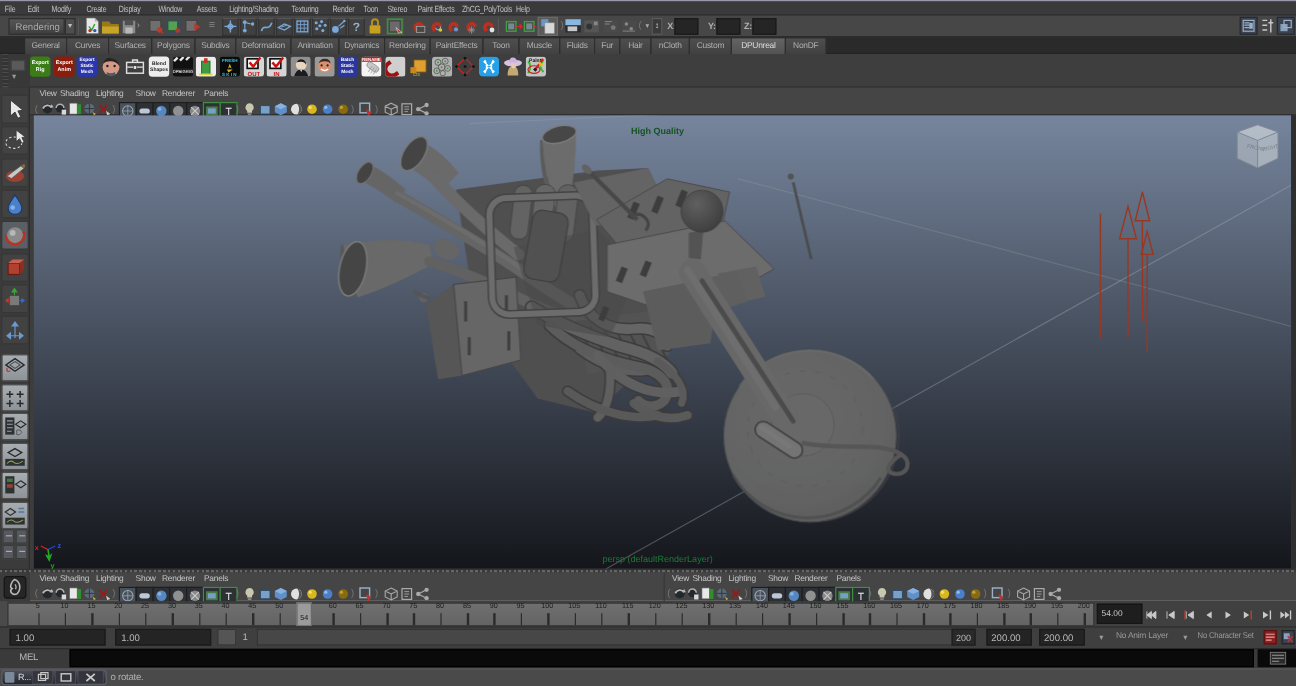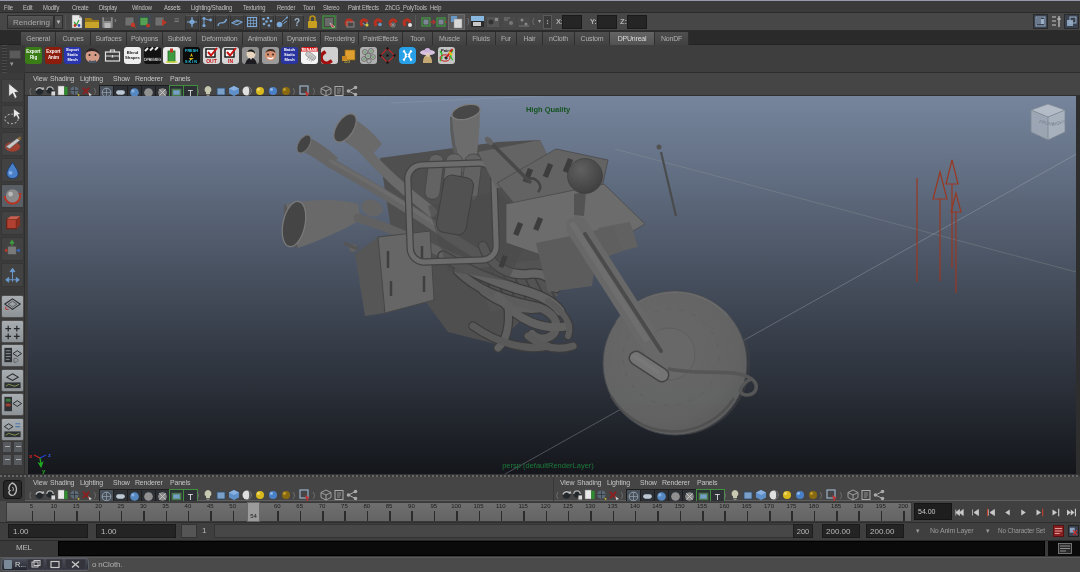--- a/index.html
+++ b/index.html
@@ -1105,13 +1105,13 @@
 <div style="left:15px;top:560px;font-size:7.5px;letter-spacing:-0.2px;color:#d8d8d8;font-weight:normal;white-space:nowrap;">R...</div>
 <svg style="left:27px;top:559px" width="60" height="11" viewBox="0 0 60 11">
       <rect x="0" y="0" width="17" height="11" fill="#34343c" stroke="#55555f" stroke-width="0.6"></rect>
       <rect x="5" y="3" width="6" height="5" fill="none" stroke="#c8c8c8" stroke-width="1"></rect>
       <rect x="7" y="1.5" width="6" height="5" fill="none" stroke="#c8c8c8" stroke-width="1"></rect>
       <rect x="19" y="0" width="17" height="11" fill="#34343c" stroke="#55555f" stroke-width="0.6"></rect>
       <rect x="24" y="2.5" width="8" height="6" fill="none" stroke="#c8c8c8" stroke-width="1.2"></rect>
       <rect x="38" y="0" width="21" height="11" fill="#34343c" stroke="#55555f" stroke-width="0.6"></rect>
       <path d="M45 2.5 L52 8.5 M52 2.5 L45 8.5" stroke="#c8c8c8" stroke-width="1.4"></path>
     </svg>
-<div style="left:92px;top:560px;font-size:8px;letter-spacing:-0.2px;color:#b0b0b0;font-weight:normal;white-space:nowrap;">o nCloth.</div>
+<div style="left:92px;top:560px;font-size:8px;letter-spacing:-0.2px;color:#b0b0b0;font-weight:normal;white-space:nowrap;">o rotate.</div>
 </div>
 </body></html>

